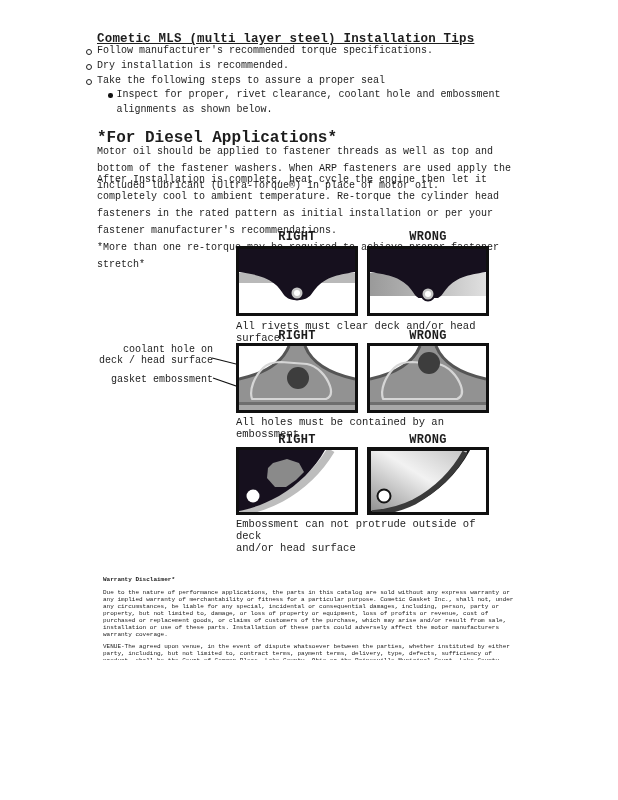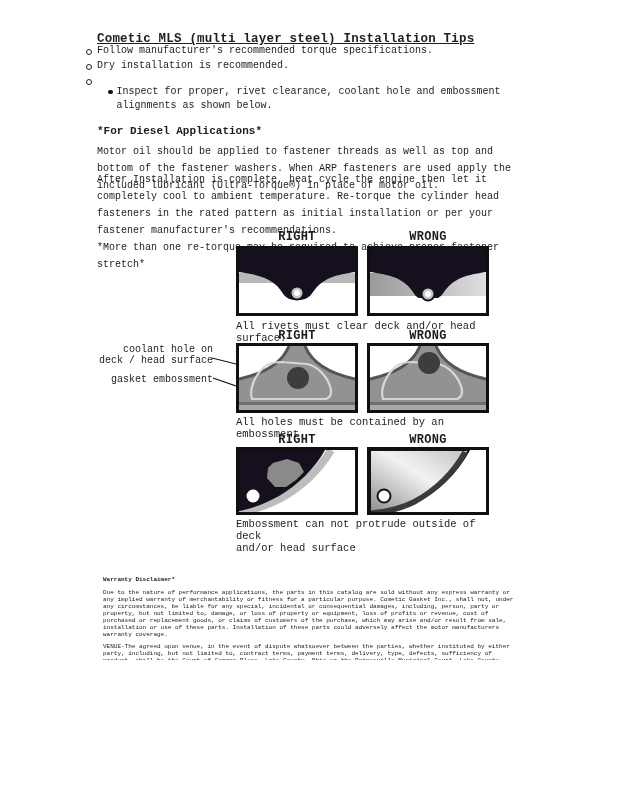--- a/index.html
+++ b/index.html
@@ -8,21 +8,21 @@
 
   .title{position:absolute;left:97px;top:24px;font-size:12.5px;font-weight:bold;
          text-decoration:underline;letter-spacing:.2px;}
 
   .tips{position:absolute;left:86px;top:44px;font-size:10px;width:440px;}
   .tip-row{display:flex;align-items:flex-start;line-height:14.8px;}
   .o-bullet{width:4px;height:4px;border:1px solid #222;border-radius:50%;margin:5px 5px 0 0;flex:none;}
   .d-bullet{width:4.5px;height:4.5px;background:#111;border-radius:50%;margin:5px 4px 0 0;flex:none;}
   .sub{padding-left:22px;}
 
-  .diesel-heading{position:absolute;left:97px;top:116px;font-size:11px;font-weight:bold;}
+  .diesel-heading{position:absolute;left:97px;top:116px;font-size:16px;font-weight:bold;}
   .body-p{position:absolute;left:97px;width:424px;font-size:10px;line-height:17px;}
   .p1{top:133px;}
   .p2{top:161px;}
   .note{top:203px;margin-top:36px;}
 
   .diag-header{position:absolute;width:122px;text-align:center;font-size:12px;font-weight:600;letter-spacing:.3px;}
   .diag-box{position:absolute;border:3px solid #101010;background:#fff;display:block;}
   .caption{position:absolute;left:236px;font-size:10.5px;line-height:12px;width:270px;}
 
   .side-label{position:absolute;font-size:10px;line-height:11px;text-align:right;width:120px;}
@@ -47,20 +47,21 @@
     <div class="tip-row">
       <span class="o-bullet"></span>
       <span>Follow manufacturer's recommended torque specifications.</span>
     </div>
     <div class="tip-row">
       <span class="o-bullet"></span>
       <span>Dry installation is recommended.</span>
     </div>
     <div class="tip-row">
       <span class="o-bullet"></span>
+      <span>Take the following steps to assure a proper seal</span>
     </div>
     <div class="tip-row sub">
       <span class="d-bullet"></span>
       <span>Inspect for proper, rivet clearance, coolant hole and embossment alignments as shown below.</span>
     </div>
   </div>
 
   <h2 class="diesel-heading">*For Diesel Applications*</h2>
   <p class="body-p p1">Motor oil should be applied to fastener threads as well as top and bottom of the fastener washers. When ARP fasteners are used apply the included lubricant (Ultra-Torque®) in place of motor oil.</p>
   <p class="body-p p2">After Installation is complete, heat cycle the engine then let it completely cool to ambient temperature. Re-torque the cylinder head fasteners in the rated pattern as initial installation or per your fastener manufacturer's recommendations.</p>

